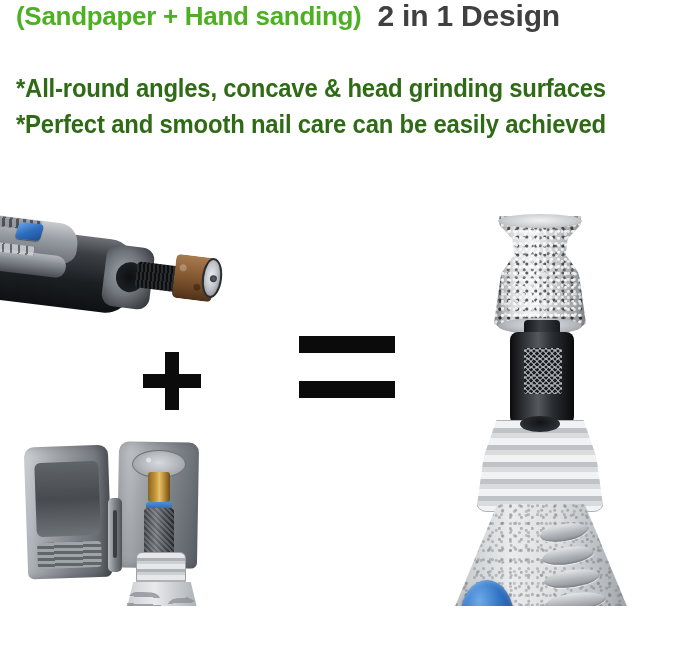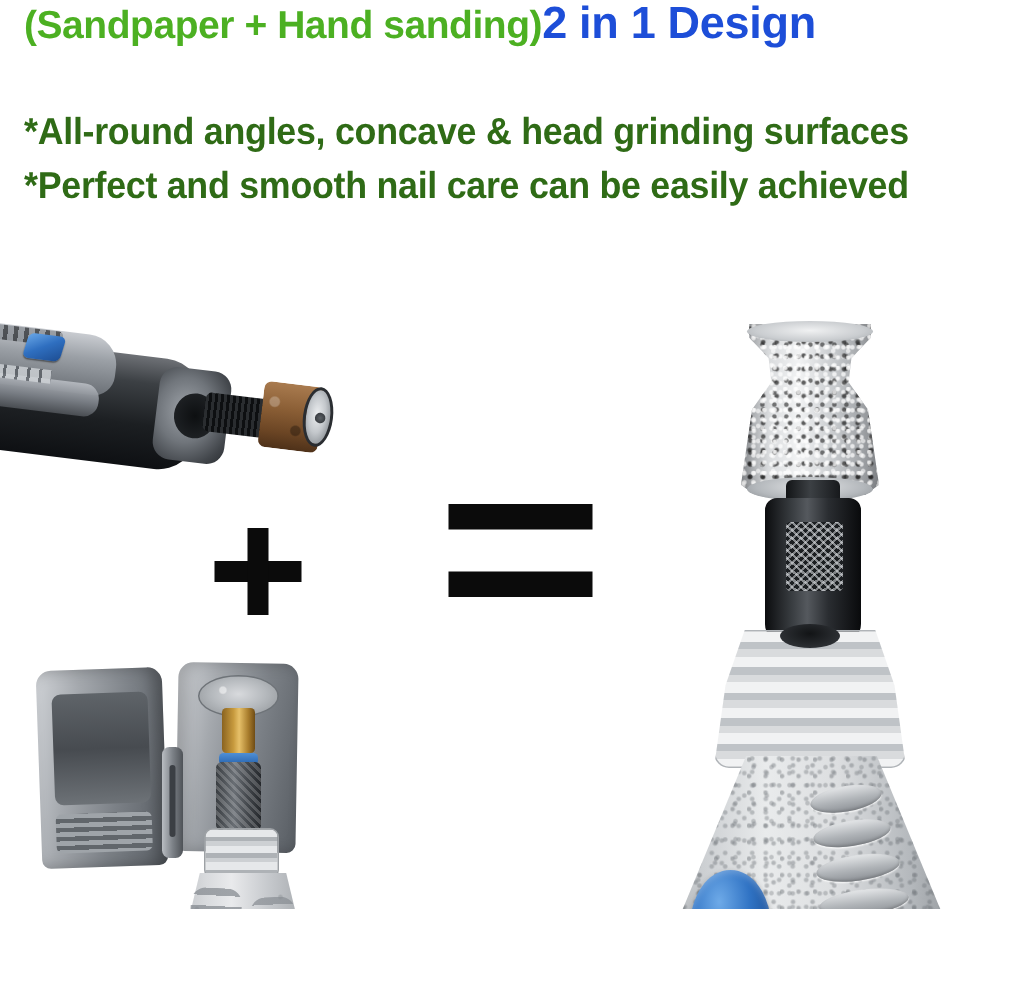--- a/index.html
+++ b/index.html
@@ -34,22 +34,23 @@
     font-size: 26px;
     font-weight: 700;
     color: #4cb022;
     letter-spacing: -0.3px;
     margin-left: 16px;
   }
   .headline-design {
     font-family: "Liberation Sans", sans-serif;
     font-size: 30px;
     font-weight: 700;
-    color: #1d4ed8;
+    color: #404040;
     letter-spacing: -0.2px;
+    margin-left: 16px;
   }
 
   .bullet-line {
     position: absolute;
     left: 16px;
     font-family: "Liberation Sans", sans-serif;
     font-weight: 700;
     font-size: 25px;
     color: #2f6b16;
     white-space: nowrap;

